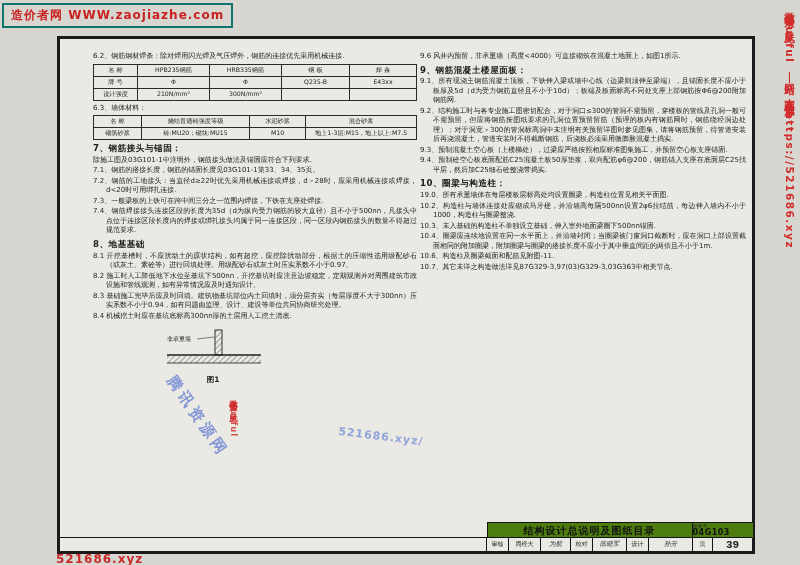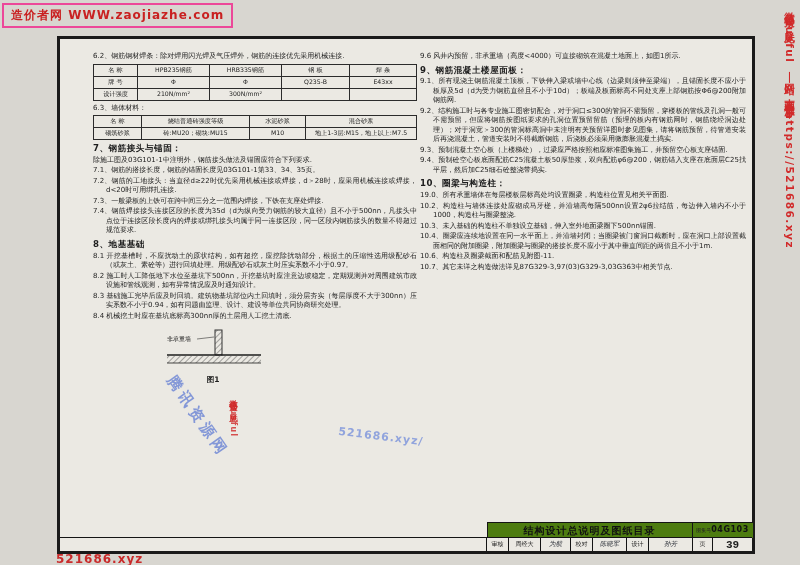--- a/index.html
+++ b/index.html
@@ -34,36 +34,36 @@
   .fig svg{display:block;margin:0 auto;}
   .figcap{font-size:7.5px;font-weight:bold;margin-top:1px;color:#1d1d1d;}
   
   .tb-top{
     position:absolute;right:-0.5px;bottom:13px;width:266px;height:16px;
     border-left:1.5px solid #141414;border-top:1.5px solid #141414;
     display:flex;background:#4d7c0f;box-sizing:border-box;
   }
   .tb-title{flex:1;display:flex;align-items:center;justify-content:center;
     font-weight:bold;font-size:10px;letter-spacing:1px;color:#111;}
-  .tb-atlas{width:60px;border-left:1px solid #141414;display:flex;flex-direction:row;
-    align-items:center;justify-content:center;line-height:1.05;}
+  .tb-atlas{width:60px;border-left:1px solid #141414;display:flex;flex-direction:column;
+    justify-content:center;line-height:1.05;}
   .tb-atlas .lbl{font-size:5px;color:#222;}
   .tb-atlas .no{font-size:8px;font-weight:bold;letter-spacing:.5px;color:#111;}
   .tb-bottom{
     position:absolute;left:0;right:0;bottom:0;height:13px;
     border-top:1.2px solid #141414;display:flex;align-items:stretch;background:#ebe9e3;font-family:Liberation Mono, monospace;
   }
   .tb-bottom .sp{flex:1;}
   .cell{border-left:1px solid #141414;display:flex;align-items:center;justify-content:center;
     font-size:6px;color:#1d1d1d;box-sizing:border-box;overflow:hidden;white-space:nowrap;}
   .sig{font-style:italic;font-size:6.5px;color:#30343c;}
   .pageno{font-weight:bold;font-size:11px;}
   
   .wm-top{
-    position:absolute;left:2px;top:3px;border:2px solid #ec4899;color:#c92121;
+    position:absolute;left:2px;top:3px;border:2px solid #0f766e;color:#c92121;
     font-weight:bold;font-size:12px;padding:2px 7px;letter-spacing:1px;white-space:nowrap;
   }
   .wm-right{
     position:absolute;right:3px;top:4px;height:558px;writing-mode:vertical-rl;
     color:#d12a2a;font-weight:bold;font-size:10.5px;letter-spacing:1.5px;white-space:nowrap;
   }
   .wm-diag1{
     position:absolute;left:178px;top:372px;transform:rotate(55deg);transform-origin:left top;
     color:rgba(46,84,205,.55);font-size:15px;font-weight:bold;letter-spacing:4px;white-space:nowrap;
   }

